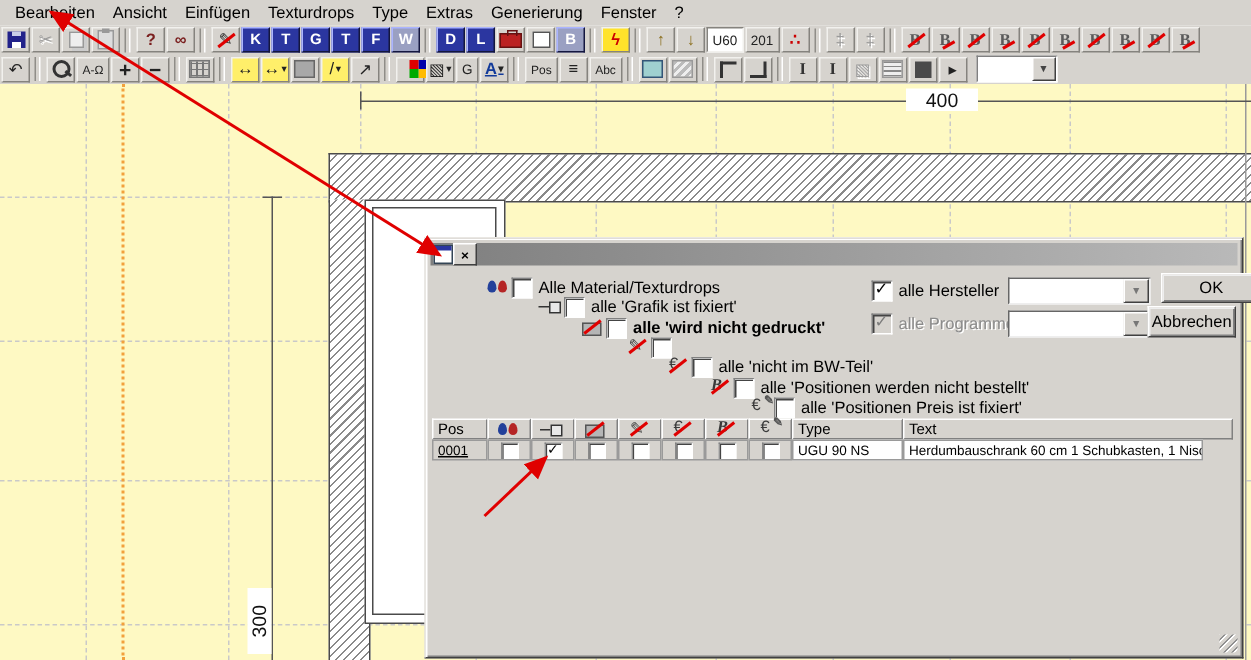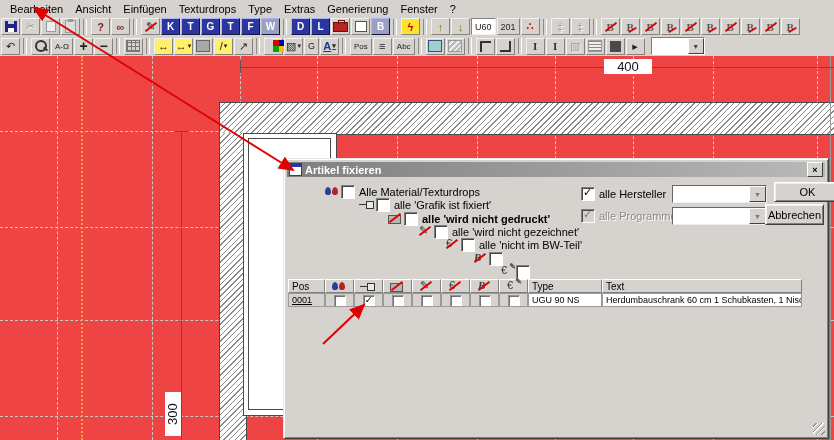--- a/index.html
+++ b/index.html
@@ -58,21 +58,21 @@
   .ci.darksq{width:11px;height:11px;background:#4a4a4a;}
   .ci.toolbox{width:13px;height:8px;background:#b22;border:1px solid #611;}
   .ci.toolbox::after{content:"";position:absolute;left:4px;top:-3px;width:5px;height:3px;border:1px solid #611;border-bottom:none;}
   .ci.poly{width:10px;height:9px;background:#fff;border:1px solid #555;}
   .tcombo{display:flex;align-items:center;width:52px;height:16px;margin-left:6px;background:#fff;
       border:1px solid;border-color:#808080 #fff #fff #808080;}
   .tcombo .fld{flex:1;}
   .tcombo .ddbtn{width:14px;height:14px;background:#d6d3ce;border:1px solid;border-color:#fff #404040 #404040 #fff;
       display:flex;align-items:center;justify-content:center;font-size:7px;color:#444;}
   
-  #canvas{position:absolute;left:0;top:56px;width:834px;height:384px;background:#ef4444;}
+  #canvas{position:absolute;left:0;top:56px;width:834px;height:384px;background:#fef9c3;}
   .vgrid{position:absolute;top:0;bottom:0;width:0;border-left:1px dashed #c9c9c9;}
   .hgrid{position:absolute;left:0;right:0;height:0;border-top:1px dashed #c9c9c9;}
   .vorange{position:absolute;top:0;bottom:0;width:0;border-left:2px dotted #f2a13c;}
   .hatch{position:absolute;background:#fff;
       background-image:repeating-linear-gradient(135deg,transparent 0 3px,#8a8a8a 3px 4px);}
   #wall-top{left:219px;top:46px;width:615px;height:31px;border:1px solid #4a4a4a;border-right:none;}
   #wall-left{left:219px;top:77px;width:26px;height:307px;border-left:1px solid #4a4a4a;border-right:1px solid #4a4a4a;}
   .cab{position:absolute;border:1px solid #4a4a4a;background:#fff;}
   #cab-outer{left:243px;top:77px;width:92px;height:281px;}
   #cab-inner{left:248px;top:82px;width:81px;height:270px;}
@@ -303,21 +303,20 @@
     <div class="dimline-h"></div>
     <div class="dimtick-v"></div>
     <div id="dim-400">400</div>
     <div class="dimline-v"></div>
     <div class="dimtick-h"></div>
     <div id="dim-300">300</div>
 
     <div id="dialog">
       <div id="dlg-title">
         <span id="dlg-icon"></span>
-        <span class="ttxt">Artikel fixieren</span>
         <span id="dlg-close">×</span>
       </div>
 
       <div id="tree-rows">
           <div class="trow" style="left: 40px; top: 26px;">
             <span class="mi-ic material-drops-icon">
               <i class="d1"></i>
               <i class="d2"></i>
             </span>
             <span class="cb"></span>
@@ -338,43 +337,44 @@
             </span>
             <span class="cb"></span>
             <span class="lbl">alle 'wird nicht gedruckt'</span>
           </div>
           <div class="trow" style="left: 133px; top: 66px;">
             <span class="mi-ic no-draw-icon">
               <b class="g">✎</b>
               <i class="sl"></i>
             </span>
             <span class="cb"></span>
-            <span class="lbl">alle 'wird nicht gezeichnet'</span>
           </div>
           <div class="trow" style="left: 160px; top: 79px;">
             <span class="mi-ic no-bw-icon">
               <b class="g">€</b>
               <i class="sl"></i>
             </span>
             <span class="cb"></span>
             <span class="lbl">alle 'nicht im BW-Teil'</span>
           </div>
           <div class="trow" style="left: 188px; top: 93px;">
             <span class="mi-ic no-order-icon">
               <b class="g">B</b>
               <i class="sl"></i>
             </span>
             <span class="cb"></span>
+            <span class="lbl">alle 'Positionen werden nicht bestellt'</span>
           </div>
           <div class="trow" style="left: 215px; top: 106px;">
             <span class="mi-ic price-fixed-icon">
               <b class="g">€</b>
               <b class="pp">✎</b>
             </span>
             <span class="cb"></span>
+            <span class="lbl">alle 'Positionen Preis ist fixiert'</span>
           </div>
         </div>
 
       <div class="trow" style="left:297px;top:28px">
         <span class="cb" id="cb-herst">
             <span class="chk">✓</span>
           </span>
         <span class="lbl">alle Hersteller</span>
       </div>
       <div class="combo" style="left:388px;top:26px">
@@ -434,21 +434,21 @@
                 <i class="sl"></i>
               </span>
             </div>
             <div class="th" style="width: 29px; justify-content: center;">
               <span class="mi-ic price-fixed-icon">
                 <b class="g">€</b>
                 <b class="pp">✎</b>
               </span>
             </div>
             <div class="th" style="width: 74px;">Type</div>
-            <div class="th" style="width: 200px;">Text</div>
+            <div class="th" style="width: 220px;">Text</div>
           </div>
           <div class="trw">
             <div class="td graycell" style="width: 37px;">0001</div>
             <div class="td graycell" style="width: 29px; justify-content: center;">
               <span class="cb"></span>
             </div>
             <div class="td graycell" style="width: 29px; justify-content: center;">
               <span class="cb">
                 <span class="chk">✓</span>
               </span>

